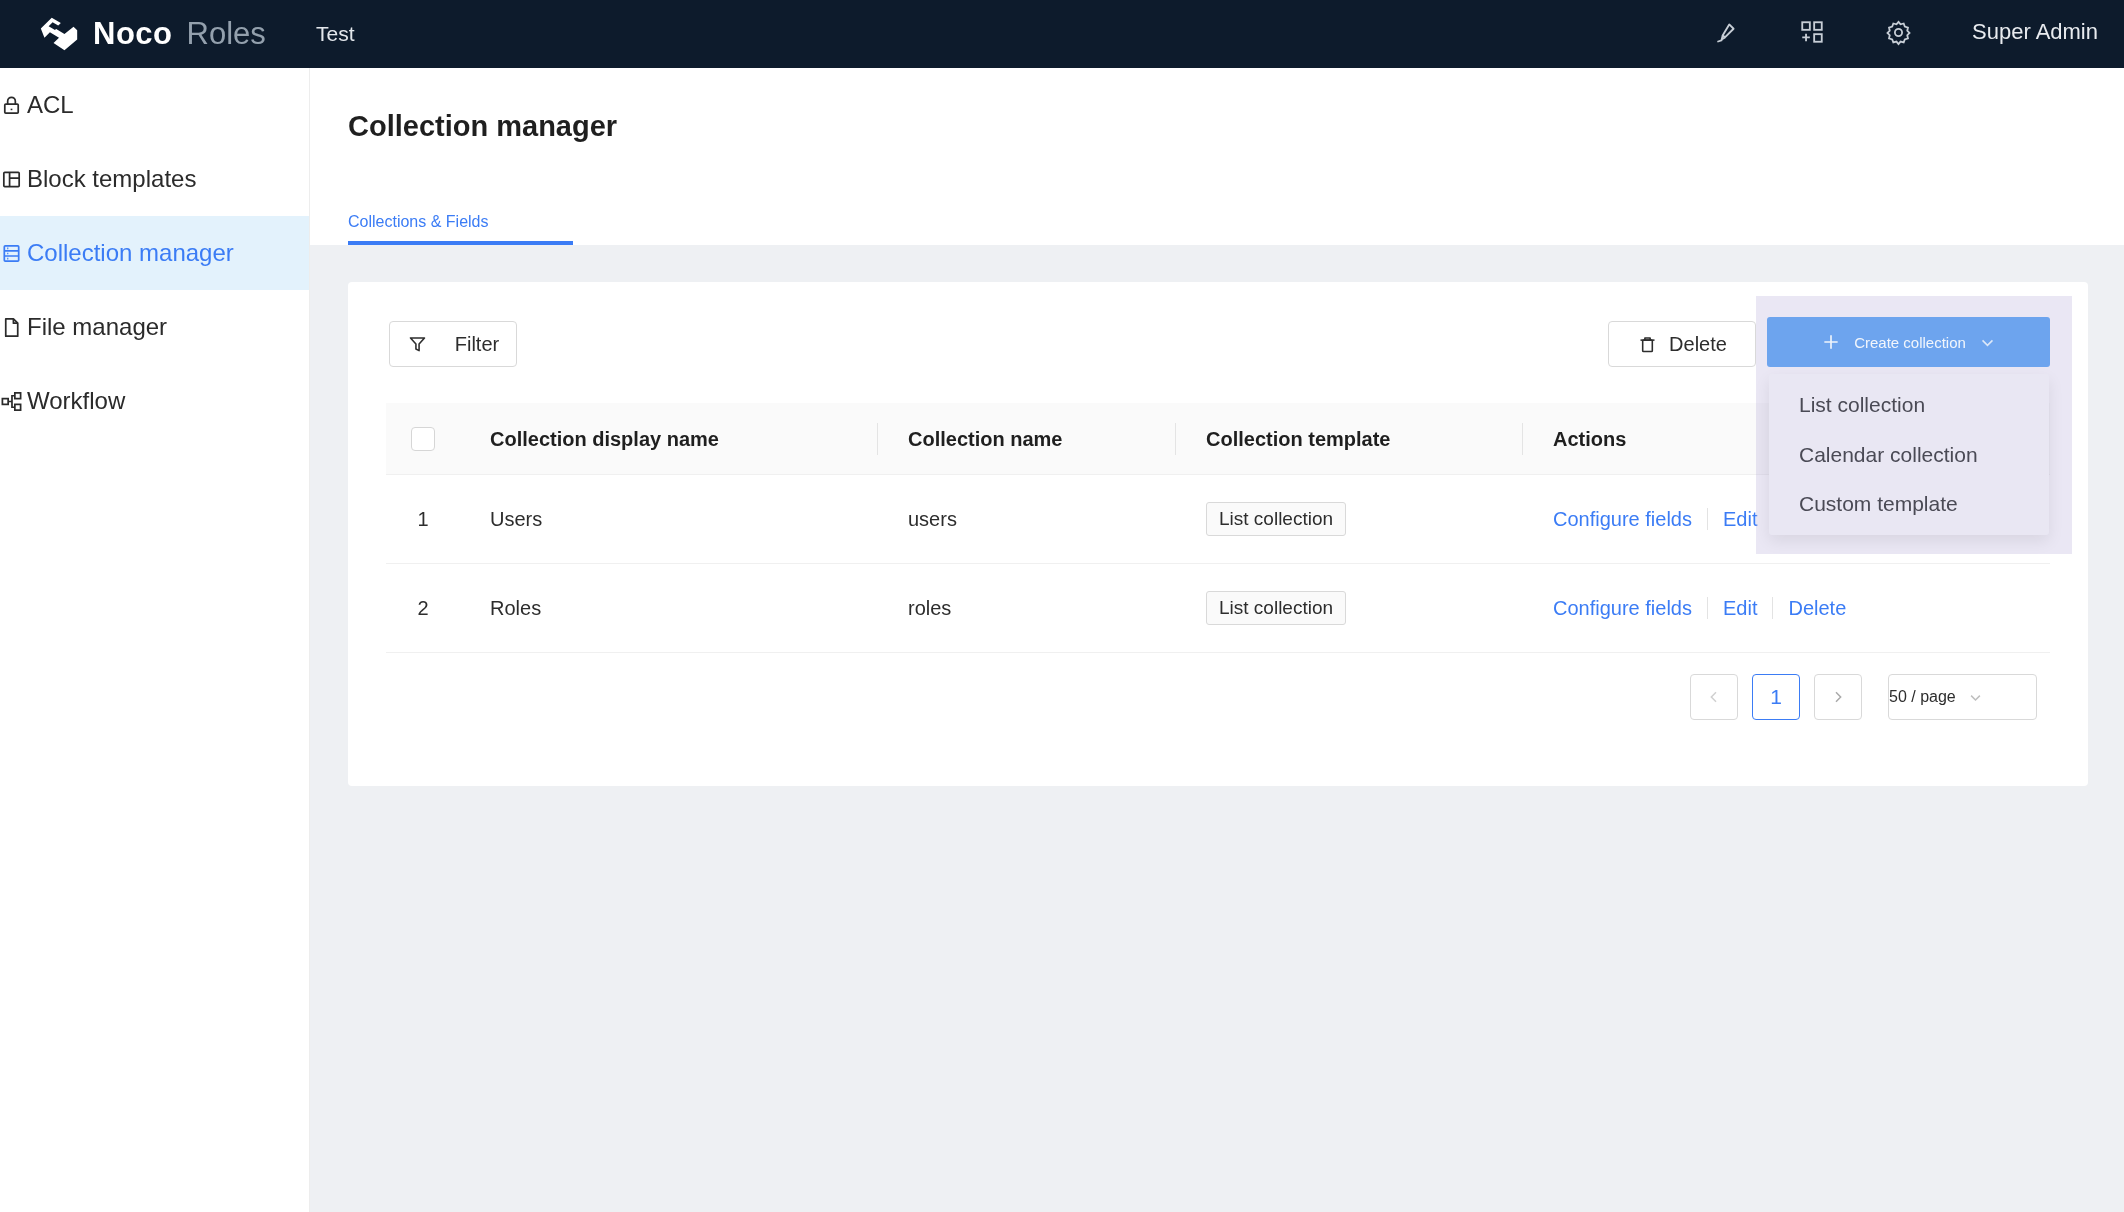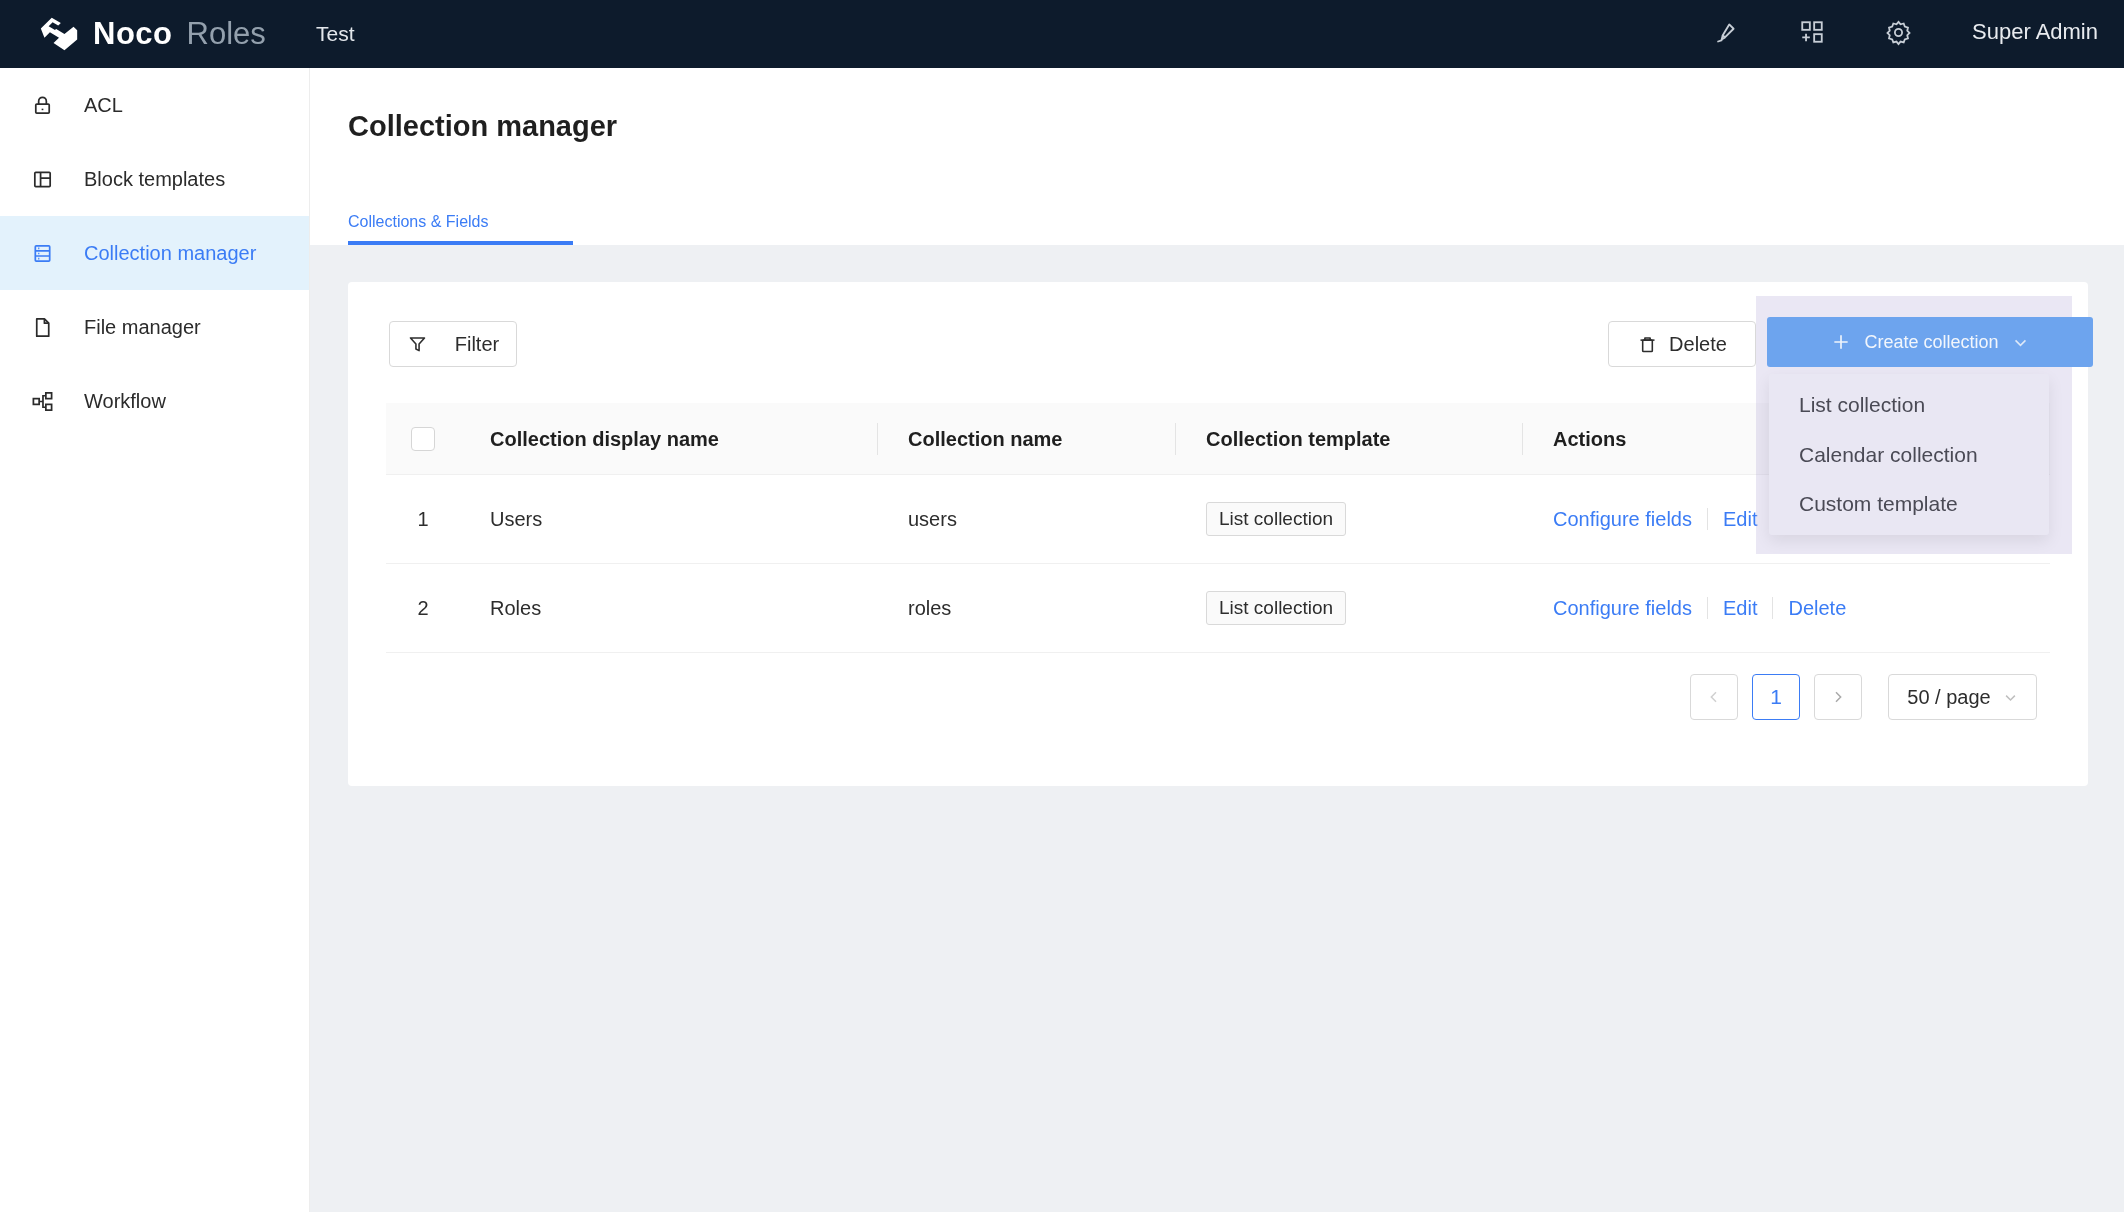--- a/index.html
+++ b/index.html
@@ -15,22 +15,22 @@
   .brand-light { color:#93a0ad; font-size:31px; font-weight:300; margin-left:2px; }
   .top-menu-item { color:#e3e7ec; font-size:21px; padding:0 10px; cursor:pointer; }
   .topbar-right { position:absolute; right:26px; top:0; height:64px;
                   display:flex; align-items:center; gap:60px; }
   .topbar-right svg { display:block; }
   .top-user { color:#e8ebef; font-size:22px; }
 
   
   .sidebar { position:absolute; left:0; top:68px; width:310px; bottom:0;
              background:#ffffff; border-right:1px solid #ededed; z-index:10; }
-  .side-item { height:74px; display:flex; align-items:center; gap:30px;
-               padding-left:31px; font-size:20px; color:#2b2b2b; cursor:pointer; }
+  .side-item { height:74px; display:flex; align-items:center; gap:4px;
+               font-size:24px; color:#2b2b2b; cursor:pointer; }
   .side-item svg { flex:0 0 auto; }
   .side-item.active { background:#e3f2fc; color:#3b7cf5; }
 
   
   .main { position:absolute; left:310px; top:68px; right:0; bottom:0; background:#eef0f3; }
   .page-head { position:absolute; left:0; top:0; right:0; height:177px; background:#ffffff; }
   .page-title { position:absolute; left:38px; top:42px; font-size:29px; font-weight:bold; color:#1f1f1f; }
   .tab { position:absolute; left:38px; bottom:14px; font-size:16px; color:#3b7cf5; cursor:pointer; }
   .tab-underline { position:absolute; left:38px; bottom:0; width:225px; height:4px; background:#3b7cf5; }
 
@@ -63,30 +63,30 @@
   .link { color:#3b7cf5; font-size:20px; cursor:pointer; }
   .vsep { width:1px; height:22px; background:#e3e3e3; }
 
   
   .pagination { position:absolute; top:392px; right:51px; display:flex; align-items:center; gap:14px; }
   .pg-box { width:48px; height:46px; border:1px solid #d9d9d9; border-radius:4px; background:#fff;
             display:flex; align-items:center; justify-content:center; cursor:pointer; }
   .pg-box.disabled svg { opacity:.55; }
   .pg-box.current { border-color:#3b7cf5; color:#3b7cf5; font-size:21px; }
   .pg-size { width:149px; height:46px; border:1px solid #d9d9d9; border-radius:4px; background:#fff;
-             display:flex; align-items:center; justify-content:center; gap:12px;
-             font-size:20px; color:#2d2d2d; cursor:pointer; margin-left:12px; }
+             display:flex; align-items:center; gap:12px;
+             font-size:16px; color:#2d2d2d; cursor:pointer; margin-left:12px; }
 
   
   .create-overlay { position:absolute; left:1446px; top:228px; width:316px; height:258px;
                     background:rgba(178,170,214,0.28); z-index:5; }
-  .create-btn { position:absolute; left:1457px; top:249px; width:326px; height:50px;
+  .create-btn { position:absolute; left:1457px; top:249px; width:283px; height:50px;
                 background:#6da4ee; border:none; border-radius:3px; z-index:7;
                 display:flex; align-items:center; justify-content:center; gap:13px;
-                color:#f2f6fc; font-size:18px; cursor:pointer;
+                color:#f2f6fc; font-size:15px; cursor:pointer;
                 font-family:"Liberation Sans", sans-serif; }
   .create-dropdown { position:absolute; left:1459px; top:306px; width:280px; height:161px;
                      background:#e9e7f3; border-radius:3px; z-index:6;
                      box-shadow:0 6px 16px rgba(0,0,0,0.08);
                      display:flex; flex-direction:column; justify-content:space-around;
                      padding:6px 0; }
   .dd-item { height:50px; display:flex; align-items:center; padding-left:30px;
              font-size:21px; color:#4a4a55; cursor:pointer; }
 </style>
 </head>

